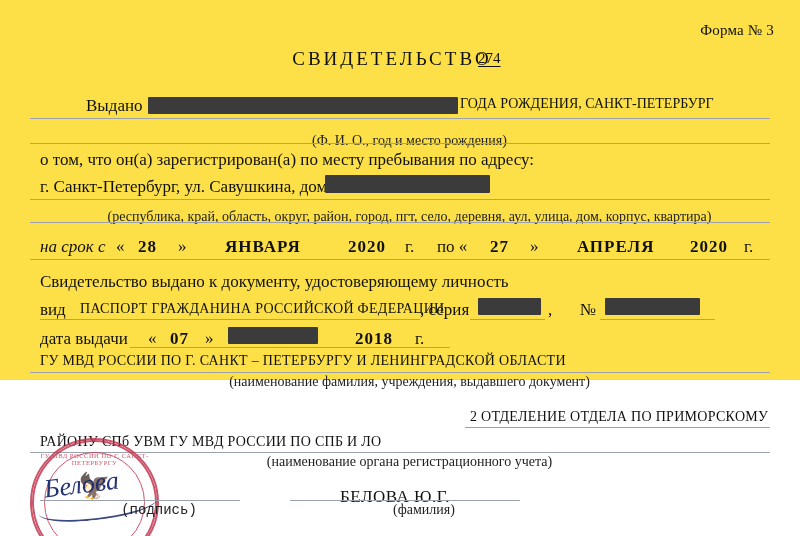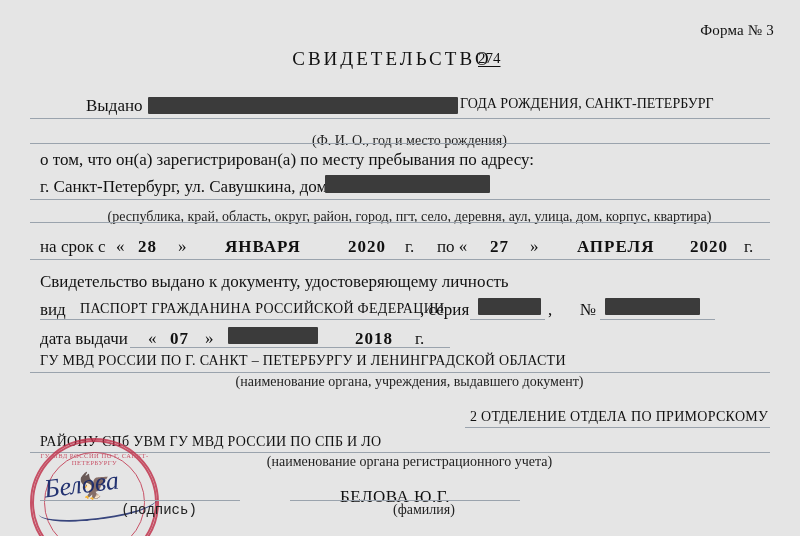--- a/index.html
+++ b/index.html
@@ -11,22 +11,22 @@
     width: 800px;
     height: 536px;
     font-family: "Liberation Serif", serif;
     color: #111;
     position: relative;
     overflow: hidden;
   }
   .page {
     position: relative;
     width: 800px;
-    height: 536px;
-    background: #e5e5e5;
+    height: 380px;
+    background: #fde047;
   }
   .abs { position: absolute; }
 
   
   .form-no {
     right: 26px;
     top: 22px;
     font-size: 15px;
     letter-spacing: 0.2px;
   }
@@ -158,21 +158,21 @@
   <div class="abs rule" style="left:30px; top:143px; width:740px;"></div>
 
   <div class="abs lbl" style="left:40px; top:150px;">о том, что он(а) зарегистрирован(а) по месту пребывания по адресу:</div>
 
   <div class="abs lbl" style="left:40px; top:177px;">г. Санкт-Петербург, ул. Савушкина, дом</div>
   <div class="abs redact" style="left:325px; top:175px; width:165px; height:18px;"></div>
   <div class="abs rule" style="left:30px; top:199px; width:740px;"></div>
   <div class="abs small" style="left:0; right:0; top:209px;">(республика, край, область, округ, район, город, пгт, село, деревня, аул, улица, дом, корпус, квартира)</div>
   <div class="abs rule" style="left:30px; top:222px; width:740px;"></div>
 
-  <div class="abs lbl" style="left:40px; top:237px;">на срок с</div>
+  <div class="abs lbl" style="left:40px; top:237px;font-style:italic;">на срок с</div>
   <div class="abs lbl" style="left:116px; top:237px;">«</div>
   <div class="abs lbl" style="left:138px; top:237px; font-weight:bold; letter-spacing:1px;">28</div>
   <div class="abs lbl" style="left:178px; top:237px;">»</div>
   <div class="abs lbl" style="left:225px; top:237px; font-weight:bold; letter-spacing:1px;">ЯНВАРЯ</div>
   <div class="abs lbl" style="left:348px; top:237px; font-weight:bold; letter-spacing:1px;">2020</div>
   <div class="abs lbl" style="left:405px; top:237px;">г.</div>
   <div class="abs lbl" style="left:437px; top:237px;">по «</div>
   <div class="abs lbl" style="left:490px; top:237px; font-weight:bold; letter-spacing:1px;">27</div>
   <div class="abs lbl" style="left:530px; top:237px;">»</div>
   <div class="abs lbl" style="left:577px; top:237px; font-weight:bold; letter-spacing:1px;">АПРЕЛЯ</div>
@@ -197,21 +197,21 @@
   <div class="abs lbl" style="left:148px; top:329px;">«</div>
   <div class="abs lbl" style="left:170px; top:329px; font-weight:bold; letter-spacing:1px;">07</div>
   <div class="abs lbl" style="left:205px; top:329px;">»</div>
   <div class="abs redact" style="left:228px; top:327px; width:90px; height:17px;"></div>
   <div class="abs lbl" style="left:355px; top:329px; font-weight:bold; letter-spacing:1px;">2018</div>
   <div class="abs lbl" style="left:415px; top:329px;">г.</div>
   <div class="abs rule" style="left:130px; top:347px; width:320px;"></div>
 
   <div class="abs caps" style="left:40px; top:353px;">ГУ  МВД  РОССИИ  ПО  Г. САНКТ – ПЕТЕРБУРГУ  И  ЛЕНИНГРАДСКОЙ ОБЛАСТИ</div>
   <div class="abs rule" style="left:30px; top:372px; width:740px;"></div>
-  <div class="abs small" style="left:0; right:0; top:374px;">(наименование органа, учреждения, выдавшего документ)</div>
+  <div class="abs small" style="left:0; right:0; top:374px;">(наименование фамилия, учреждения, выдавшего документ)</div>
 
   <div class="abs caps" style="left:470px; top:409px;">2 ОТДЕЛЕНИЕ ОТДЕЛА  ПО ПРИМОРСКОМУ</div>
   <div class="abs rule" style="left:465px; top:427px; width:305px;"></div>
 
   <div class="abs caps" style="left:40px; top:434px;">РАЙОНУ СПб УВМ  ГУ  МВД  РОССИИ  ПО СПБ  И  ЛО</div>
   <div class="abs rule" style="left:30px; top:452px; width:740px;"></div>
   <div class="abs small" style="left:0; right:0; top:454px;">(наименование органа регистрационного учета)</div>
 
   <div class="abs stamp">
     <div class="stamp-txt stamp-arc-top">ГУ МВД РОССИИ ПО Г. САНКТ-ПЕТЕРБУРГУ</div>

